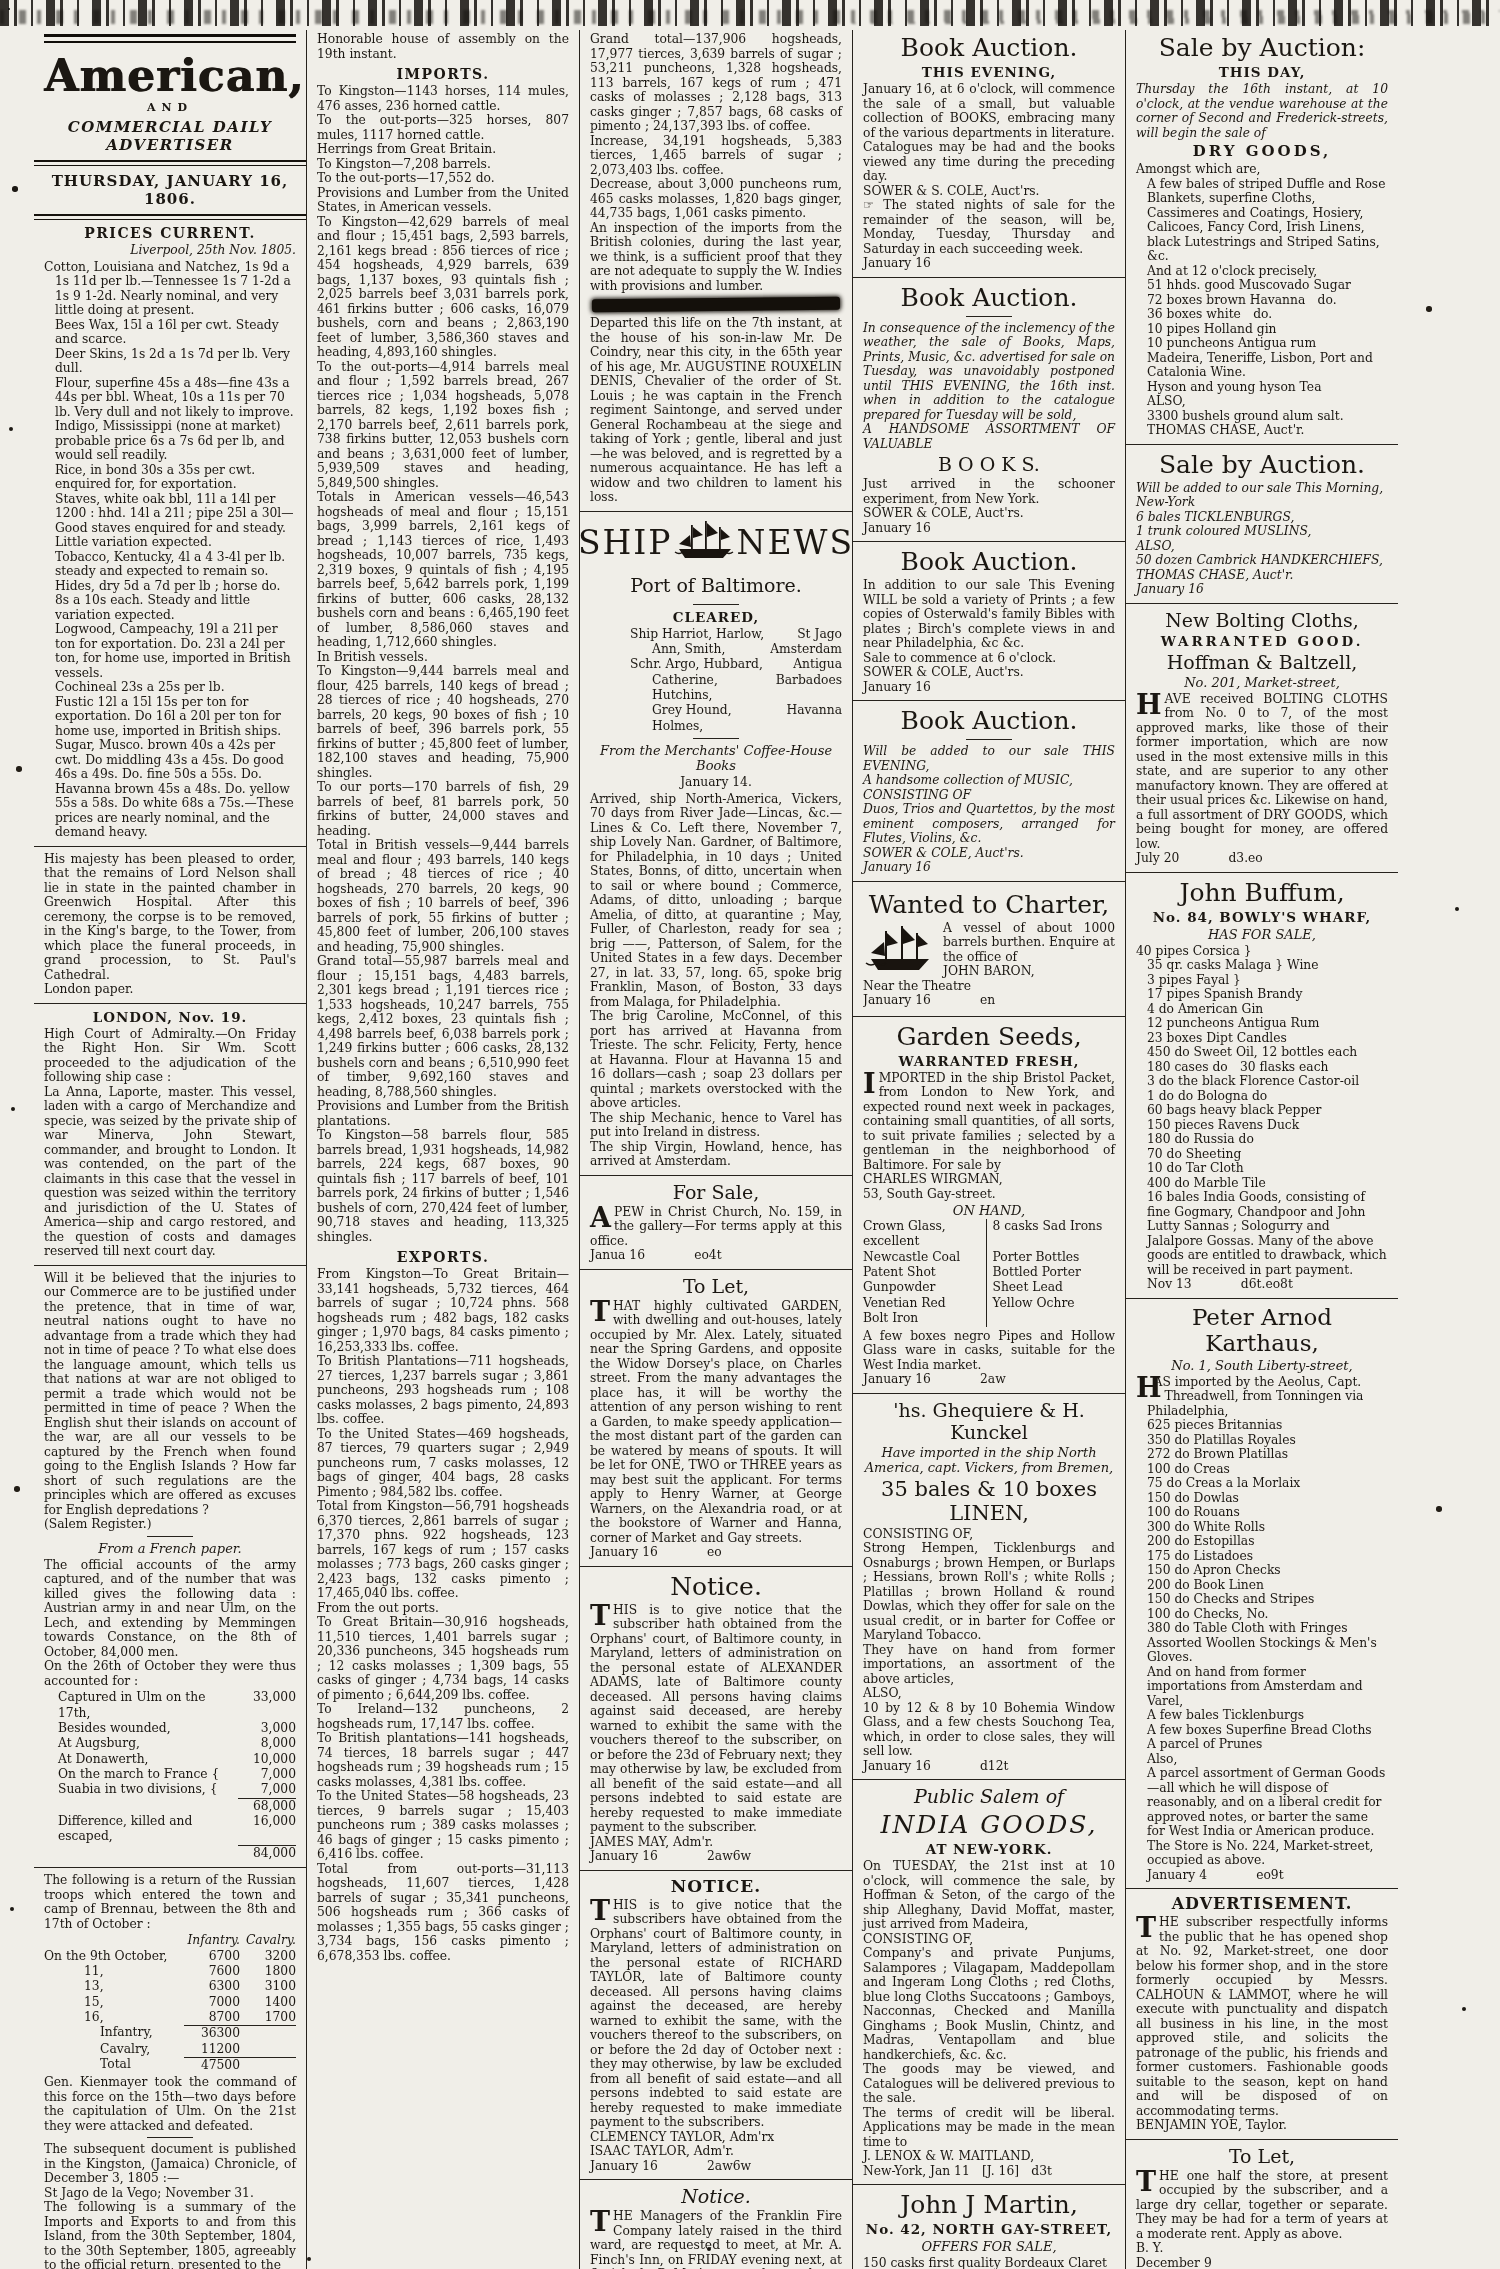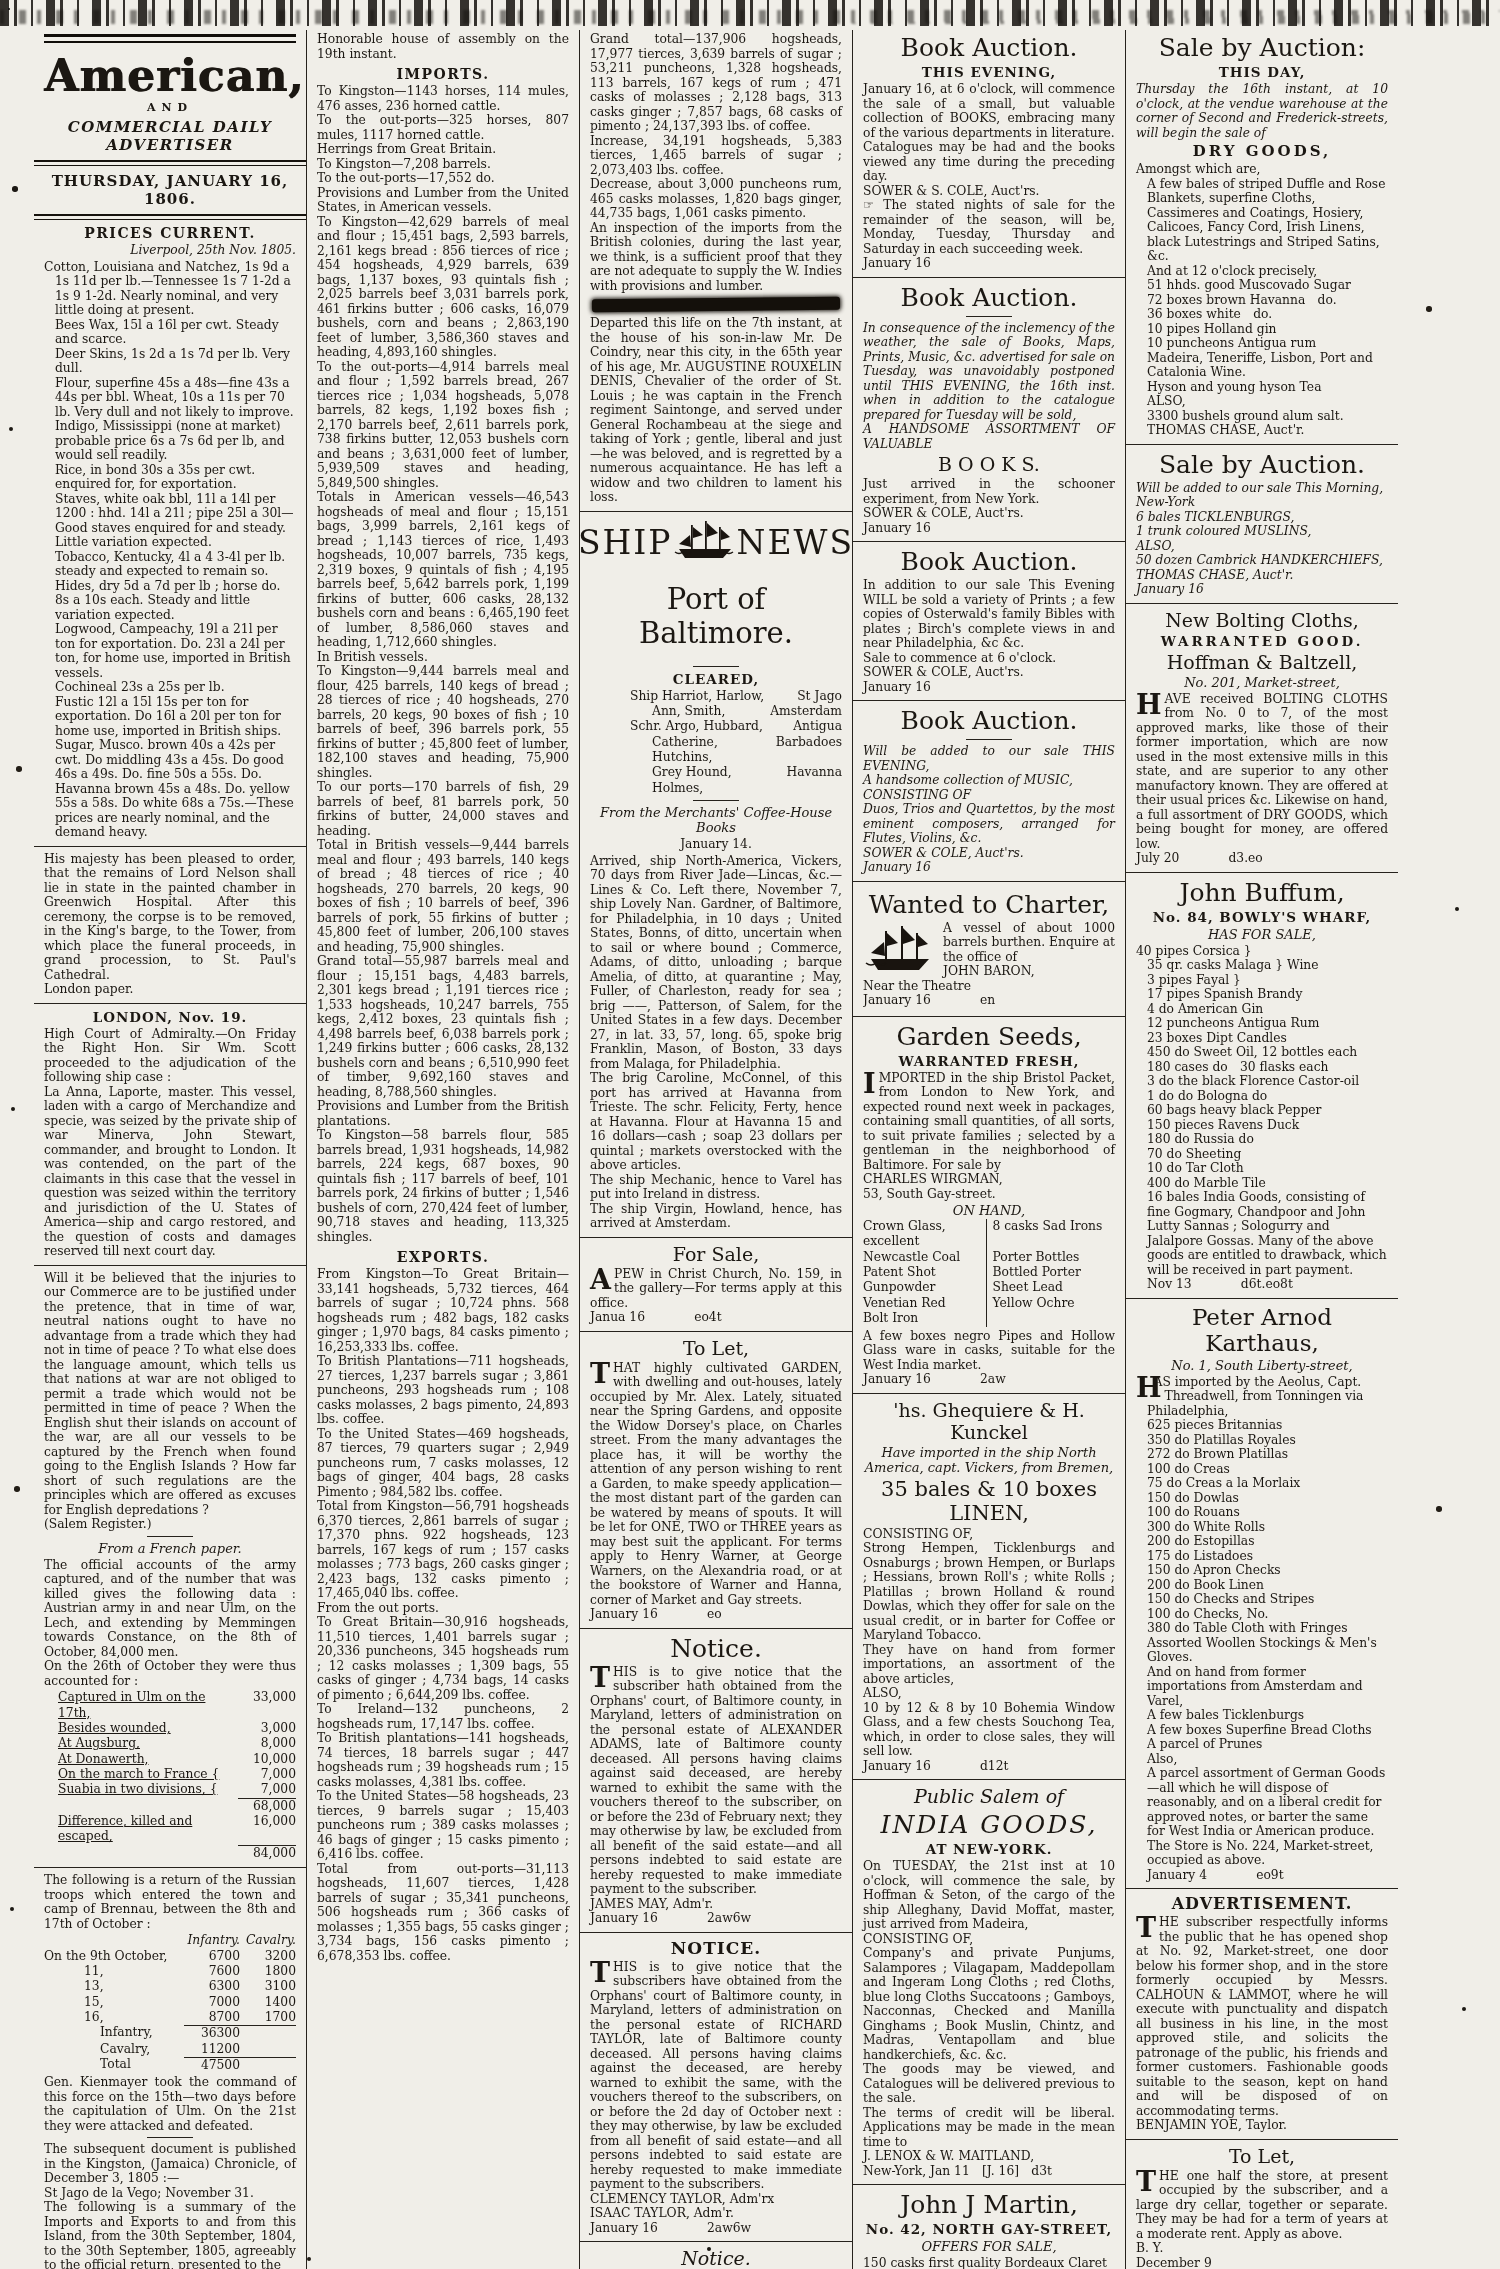--- a/index.html
+++ b/index.html
@@ -30,34 +30,34 @@
   .mast-and{font-size:11px;letter-spacing:6px;font-weight:bold;margin:2px 0;}
   .mast-sub{font-size:15px;font-weight:bold;font-style:italic;letter-spacing:1.5px;margin:4px 0 6px;}
   .mast-date{font-size:15px;font-weight:bold;letter-spacing:1px;margin:6px 0;}
   .h-sm{font-size:14px;font-weight:bold;text-align:center;letter-spacing:1.5px;margin:5px 0 2px;}
   .h-lg{font-size:25px;text-align:center;margin:3px 0 2px;font-weight:normal;}
   .h-md{font-size:19px;text-align:center;margin:2px 0;font-weight:normal;}
   .h-it{font-size:13px;font-style:italic;text-align:center;margin:1px 0;}
   .h-caps{font-size:13.5px;font-weight:bold;text-align:center;letter-spacing:1px;margin:2px 0;}
   .dc::first-letter{font-size:27px;font-weight:bold;float:left;line-height:.78;padding:2px 3px 0 0;}
   .ntr,.ttr,.crow,.ohrow{display:flex;font-size:12.3px;line-height:1.25;}
-  .ntr .lbl{flex:1;padding-left:14px;text-decoration:underline;}
+  .ntr .lbl{flex:1;padding-left:14px;}
   .ntr .n{width:58px;text-align:right;}
   .ntr.sum .n{border-top:1.2px solid #26221c;}
   .ttr .lbl{flex:1;}
   .ttr .n{width:56px;text-align:right;}
   .ttr.thead{font-style:italic;}
   .ttr.sum .n{border-top:1.2px solid #26221c;}
   .crow{justify-content:space-between;margin-left:40px;}
   .ohrow span{flex:1;}
   .ohrow span:first-child{border-right:1px solid #26221c;margin-right:6px;}
   .smudge{height:13px;background:#14100b;margin:5px 2px;border-radius:3px;transform:rotate(-.6deg);box-shadow:0 0 4px 1px #14100b;}
   .shiphead{display:flex;align-items:center;justify-content:center;margin:8px 0 2px;}
   .shipword{font-size:33px;letter-spacing:2px;}
-  .porthead{font-size:29px;text-align:center;margin:16px 0;}
+  .porthead{font-size:19px;text-align:center;margin:8px 0;}
   .shortrule{width:46px;border-top:1.4px solid #26221c;margin:4px auto;}
   .charter{overflow:hidden;}
   .charter svg{float:left;margin:2px 6px 2px 0;}
   .hand{font-family:"DejaVu Sans",sans-serif;}
 </style>
 </head>
 <body>
 
 <div class="page">
   <div class="noise-top"></div>

